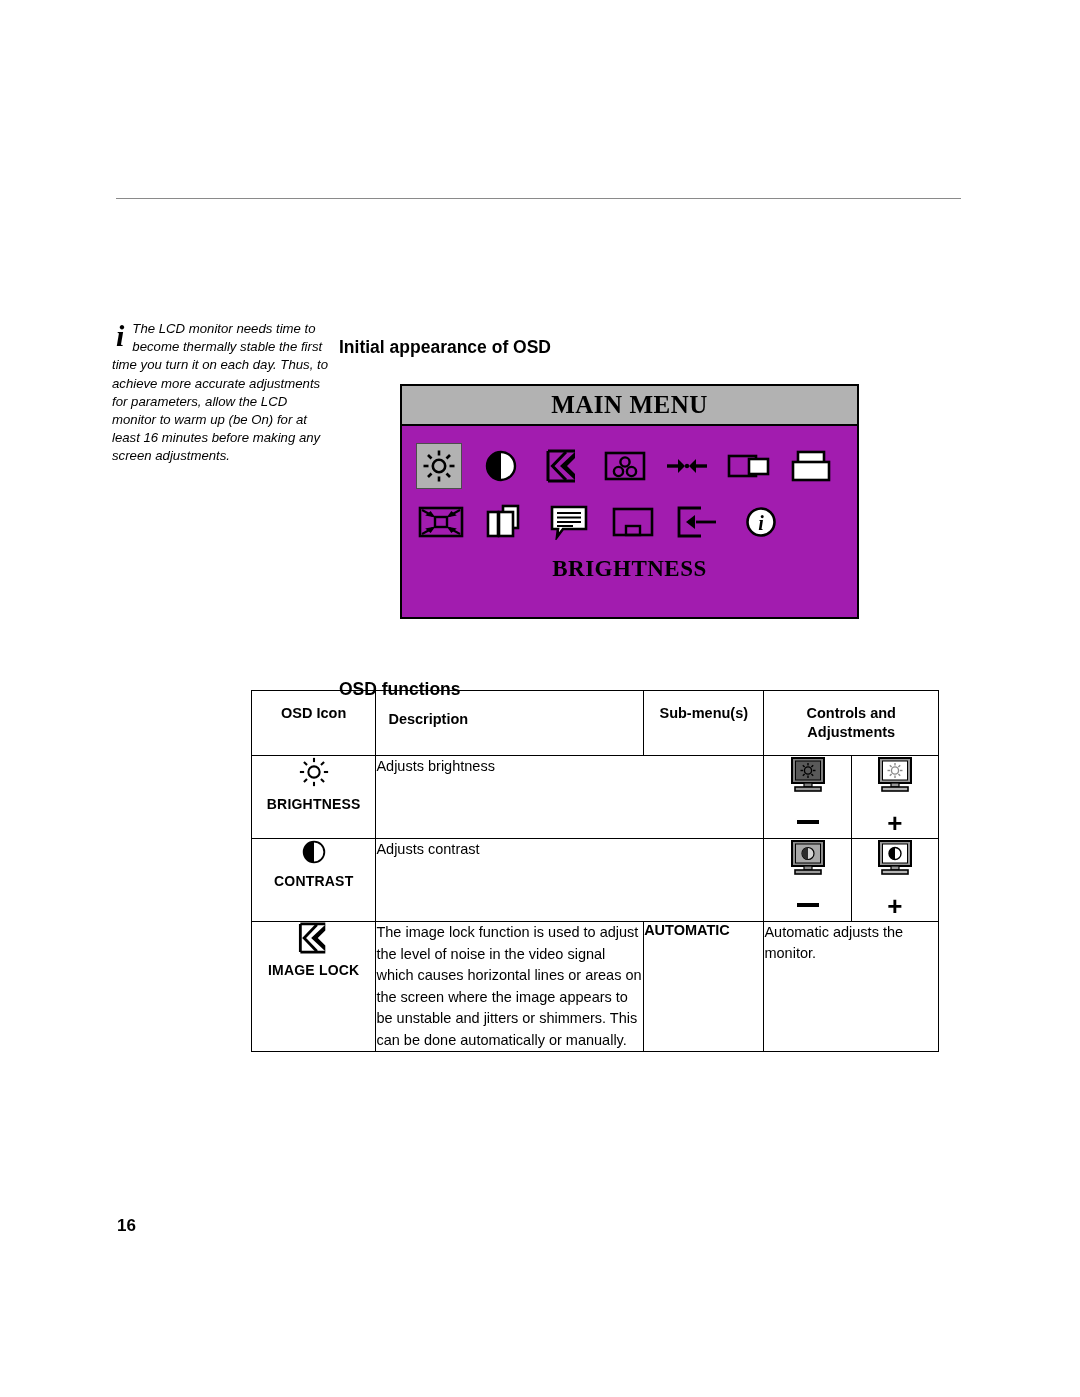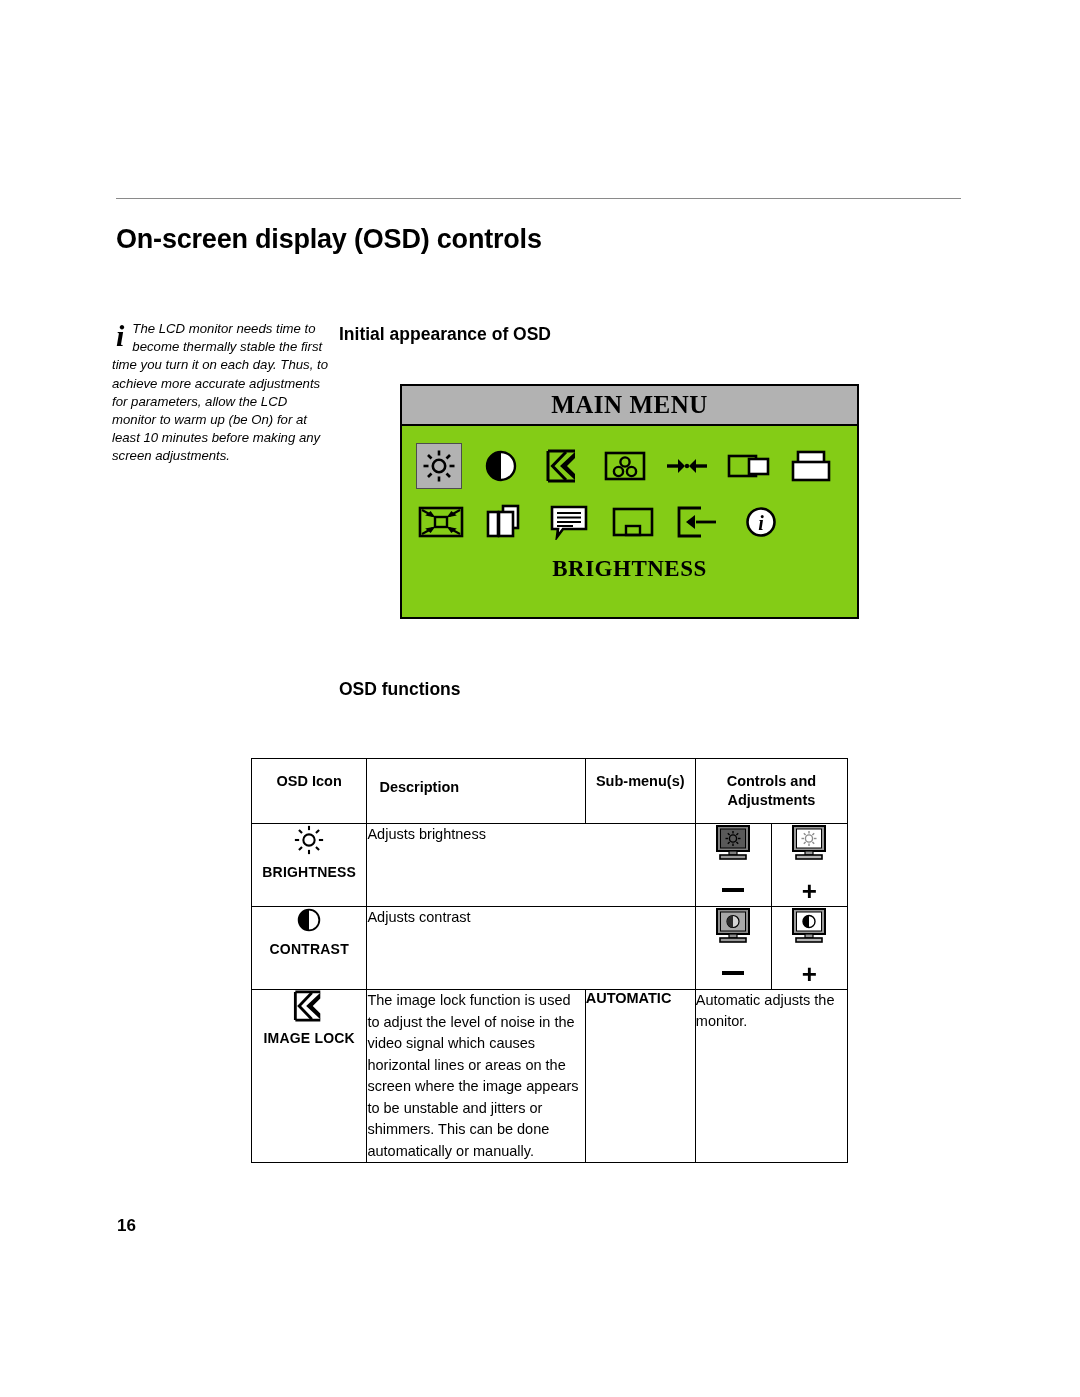--- a/index.html
+++ b/index.html
@@ -70,32 +70,32 @@
     line-height: 32px;
     margin: 0 8px 0 4px;
   }
 
   
   .sec-head {
     position: absolute;
     font-size: 17.5px;
     font-weight: bold;
   }
-  #sec-initial { left: 339px; top: 308px; margin-top: 16px; }
+  #sec-initial { left: 339px; top: 321px; margin-top: 16px; }
   #sec-osdfn   { left: 339px; top: 664px; }
 
   
   .osd-box {
     position: absolute;
     left: 400px;
     top: 384px;
     width: 459px;
     height: 235px;
     border: 2px solid #000;
-    background: #84cc16;
+    background: #a21caf;
     box-sizing: border-box;
   }
   .osd-titlebar {
     height: 38px;
     background: #b2b2b2;
     border-bottom: 2px solid #000;
     display: flex;
     align-items: center;
     justify-content: center;
   }
@@ -133,22 +133,22 @@
     font-weight: bold;
     font-size: 23px;
     letter-spacing: 0.5px;
     margin-top: 6px;
   }
 
   
   .fn-table {
     position: absolute;
     left: 251px;
-    top: 758px;
-    width: 597px;
+    top: 690px;
+    width: 688px;
     border-collapse: collapse;
     font-size: 14.5px;
   }
   .fn-table td, .fn-table th {
     border: 1px solid #000;
     vertical-align: top;
     padding: 0;
   }
   .fn-table th {
     font-weight: bold;
@@ -215,26 +215,25 @@
 
   svg { display: block; }
 </style>
 </head>
 <body>
 
 <div class="page">
 
   <div class="top-rule"></div>
 
-  <h1 class="page-title">On-screen display (OSD) controls</h1>
 
 
   <div class="note">
     <span class="note-icon">i</span>
-    <span>The LCD monitor needs time to become thermally stable the first time you turn it on each day. Thus, to achieve more accurate adjustments for parameters, allow the LCD monitor to warm up (be On) for at least 10 minutes before making any screen adjustments.</span>
+    <span>The LCD monitor needs time to become thermally stable the first time you turn it on each day. Thus, to achieve more accurate adjustments for parameters, allow the LCD monitor to warm up (be On) for at least 16 minutes before making any screen adjustments.</span>
   </div>
 
   <h2 class="sec-head" id="sec-initial">Initial appearance of OSD</h2>
 
   <div class="osd-box">
     <div class="osd-titlebar">
       <span class="osd-title">MAIN MENU</span>
     </div>
 
     <div class="osd-iconwrap">

